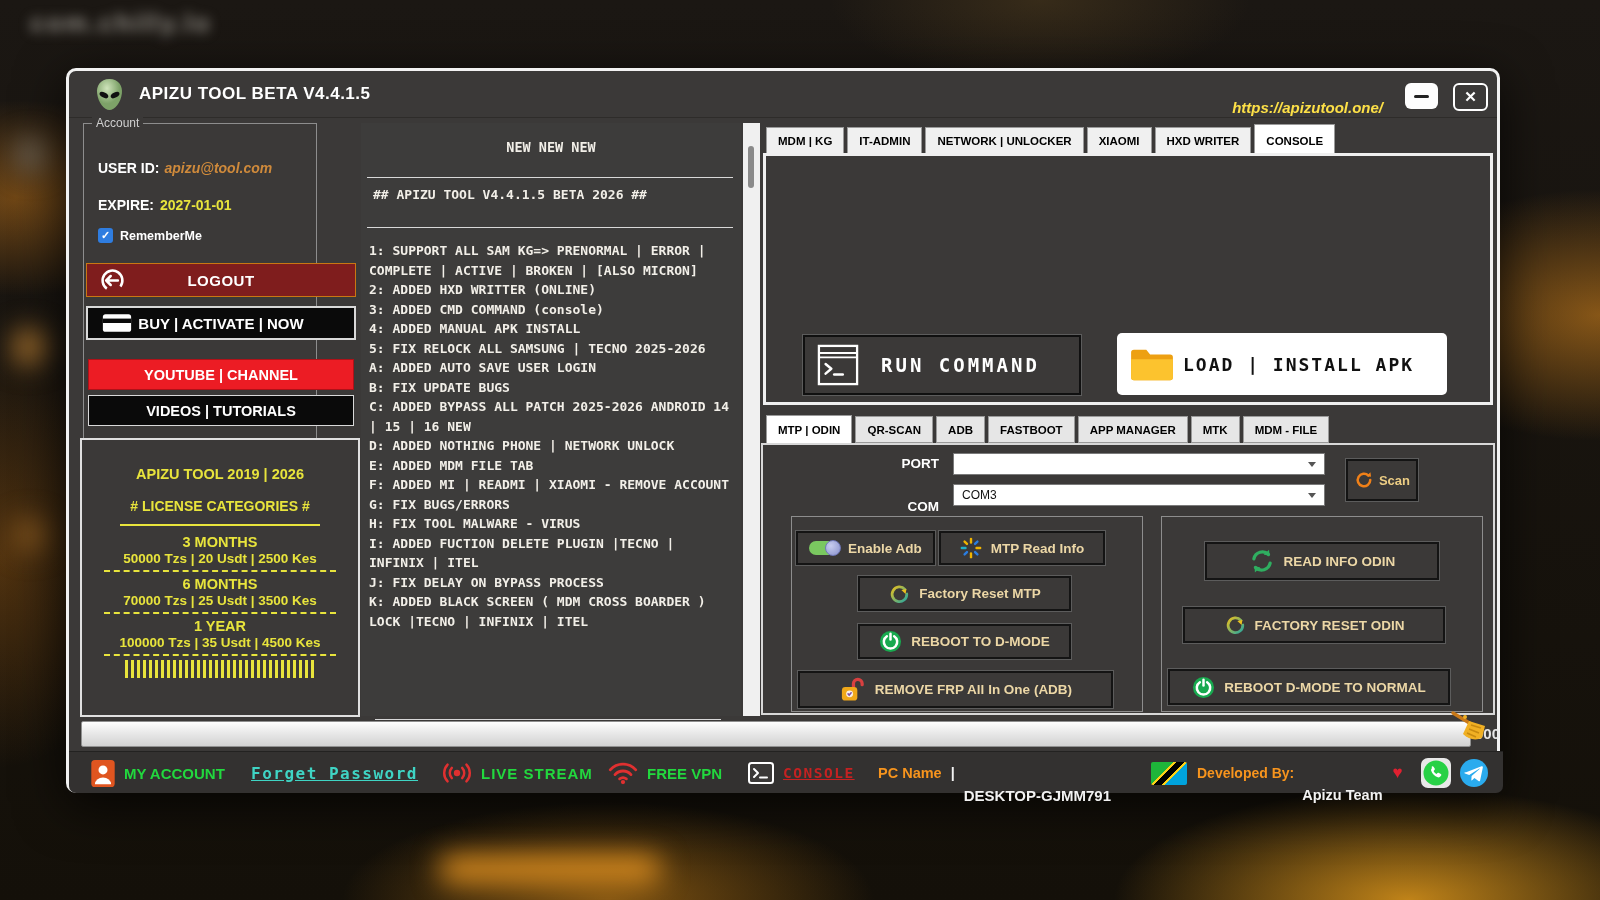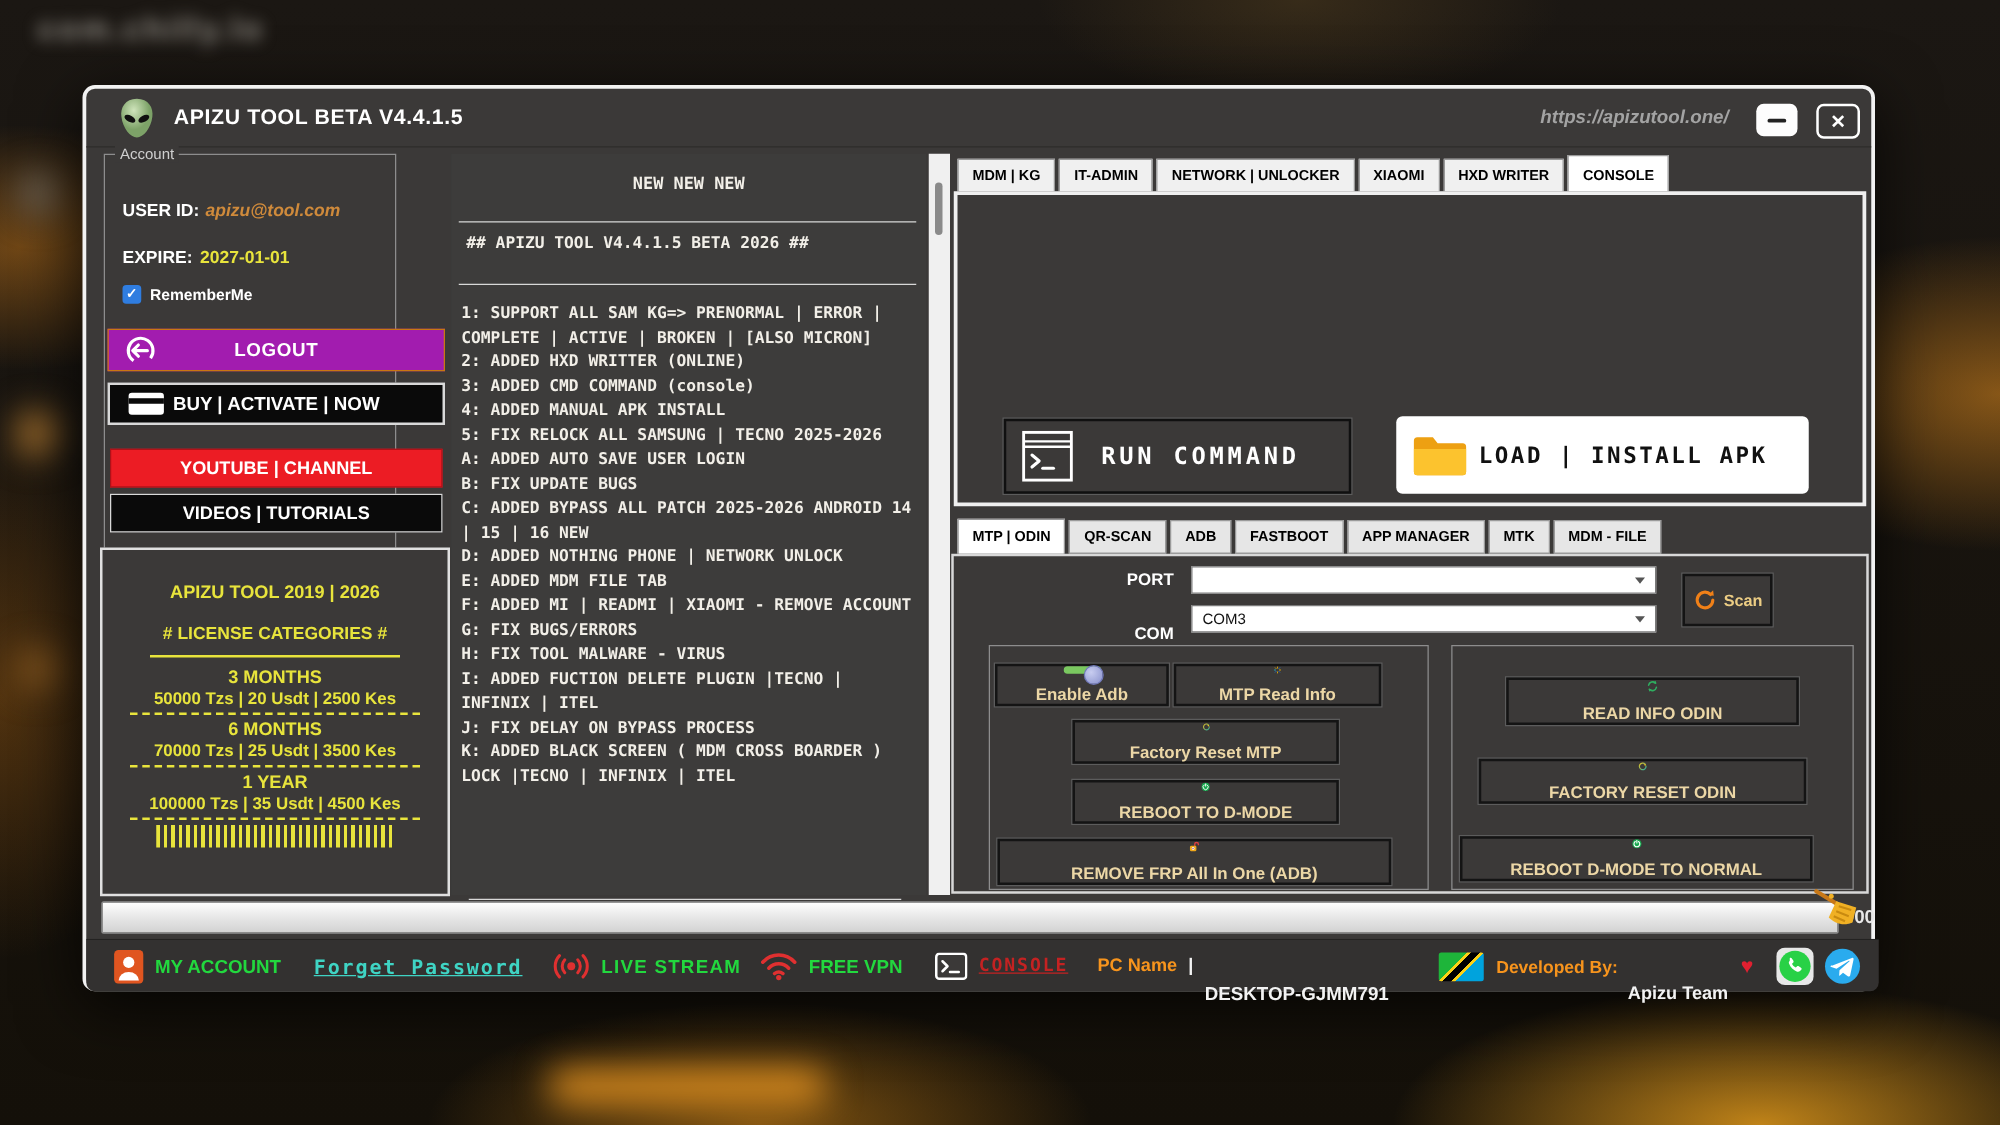--- a/index.html
+++ b/index.html
@@ -19,38 +19,38 @@
 
   
   #window {
     position:absolute; left:66px; top:68px; width:1434px; height:725px;
     background:#3b3938; border:3px solid #f2f2f2; border-radius:10px;
     box-shadow: 0 12px 50px rgba(0,0,0,.75);
   }
   .titlebar { position:absolute; left:0; top:0; width:100%; height:47px; border-bottom:1px solid #2e2c2a;padding-left:28px; }
   .alien { position:absolute; left:24px; top:7px; }
   .app-title { position:absolute; left:70px; top:13px; color:#fff; font-size:17px; font-weight:bold; letter-spacing:.5px; }
-  .app-url { position:absolute; right:114px; top:14px; color:#a3a3a3; font-size:15px; font-weight:bold; font-style:italic; }
+  .app-url { position:absolute; right:114px; top:28px; color:#fde047; font-size:15px; font-weight:bold; font-style:italic; }
   .win-btn { position:absolute; top:12px; border-radius:6px; display:flex; align-items:center; justify-content:center; cursor:pointer; }
   .btn-min { left:1336px; width:33px; height:26px; background:#fdfdfd; color:#111; font-weight:bold; font-size:16px; }
   .btn-min .dash { width:15px; height:3px; background:#222; border-radius:2px; }
   .btn-close { left:1384px; width:35px; height:28px; background:#3b3938; border:2px solid #fff; color:#fff; font-size:15px; font-weight:bold; }
 
   
   .left-col { position:absolute; left:14px; top:52px; width:234px; height:593px; border:1px solid #8d8d8d; }
   .account-label { position:absolute; left:8px; top:-8px; background:#3b3938; padding:0 4px; color:#cfcfcf; font-size:12px; }
   .acct-row { position:absolute; left:14px; color:#fff; font-size:14px; font-weight:bold; }
   .acct-val-orange { color:#cf8a3b; font-style:italic; margin-left:5px; }
   .acct-val-yellow { color:#e8e43c; margin-left:6px; }
   .remember-row { position:absolute; left:14px; top:104px; display:flex; align-items:center; gap:7px; }
   .checkbox { width:15px; height:15px; background:#2f7de0; border-radius:3px; color:#fff; font-size:11px; line-height:15px; text-align:center; font-weight:bold; }
   .remember-text { color:#fff; font-size:12.5px; font-weight:bold; }
 
   .side-btn { position:absolute; display:flex; align-items:center; justify-content:center; font-weight:bold; cursor:pointer; }
-  .btn-logout { left:2px; top:139px; width:270px; height:34px; background:#a21caf; color:#fff; font-size:15px; letter-spacing:.5px; border:1px solid #c97712; }
+  .btn-logout { left:2px; top:139px; width:270px; height:34px; background:#7f1d1d; color:#fff; font-size:15px; letter-spacing:.5px; border:1px solid #c97712; }
   .btn-logout svg { position:absolute; left:12px; }
   .btn-buy { left:2px; top:182px; width:270px; height:34px; background:#0a0a0a; color:#fff; font-size:15px; border:2px solid #d9d9d9; }
   .btn-buy svg { position:absolute; left:14px; }
   .btn-youtube { left:4px; top:235px; width:266px; height:31px; background:#ec1c24; color:#fff; font-size:14.5px; border:1px solid #b01118; }
   .btn-videos { left:4px; top:271px; width:266px; height:31px; background:#0a0a0a; color:#fff; font-size:14.5px; border:1px solid #d9d9d9; }
 
   .license-box { position:absolute; left:-4px; top:314px; width:280px; height:279px; border:2px solid #e0e0e0; background:#3b3938; color:#e8e43c; text-align:center; font-weight:bold; overflow:hidden; }
   .lic-title { margin-top:26px; font-size:14.5px; }
   .lic-sub { margin-top:16px; font-size:14px; }
   .lic-line { width:200px; height:0; border-bottom:2px solid #e8e43c; margin:10px auto 8px; }
@@ -96,21 +96,21 @@
   .form-label { position:absolute; width:70px; text-align:right; color:#fff; font-size:13.5px; font-weight:bold; }
   .dropdown { position:absolute; width:372px; height:22px; background:#fff; border:1px solid #7a7a7a; display:flex; align-items:center;
     justify-content:space-between; padding:0 8px; font-size:12px; color:#111; cursor:pointer; }
   .chev { width:0; height:0; border-left:4px solid transparent; border-right:4px solid transparent; border-top:5px solid #555; }
   .btn-scan { position:absolute; left:1277px; top:388px; width:72px; height:42px; background:#3b3938; border:2px solid #141414;
     box-shadow:0 0 0 1px #5c5c5c; display:flex; align-items:center; justify-content:center; gap:5px; cursor:pointer; }
   .btn-scan .lbl { color:#eccd84; font-size:13px; font-weight:bold; }
 
   .group-box { position:absolute; border:1px solid #8d8d8d; }
   .tool-btn { position:absolute; background:#3b3938; border:2px solid #141414; box-shadow:0 0 0 1px #5c5c5c;
-    display:flex; align-items:center; justify-content:center; gap:9px; color:#ecd7a6; font-size:13.5px; font-weight:bold; cursor:pointer;flex-direction:column; }
+    display:flex; align-items:center; justify-content:center; gap:9px; color:#ecd7a6; font-size:13.5px; font-weight:bold; cursor:pointer; }
   .toggle { width:30px; height:14px; background:#7ac860; border-radius:8px; position:relative; }
   .toggle .knob { position:absolute; right:-2px; top:-1px; width:16px; height:16px; border-radius:50%;
     background:radial-gradient(circle at 35% 35%, #c8cdf0, #8890cc); border:1px solid #7078b8; }
 
   
   .progress { position:absolute; left:12px; top:650px; width:1390px; height:26px; border:1px solid #909090; border-radius:2px;
     background:linear-gradient(180deg,#ffffff,#e9e9e9 45%,#d2d2d2); }
   .counter { position:absolute; left:1406px; top:654px; color:#e8e8e8; font-size:15px; font-weight:bold; }
   .broom { position:absolute; left:1376px; top:636px; }
 

